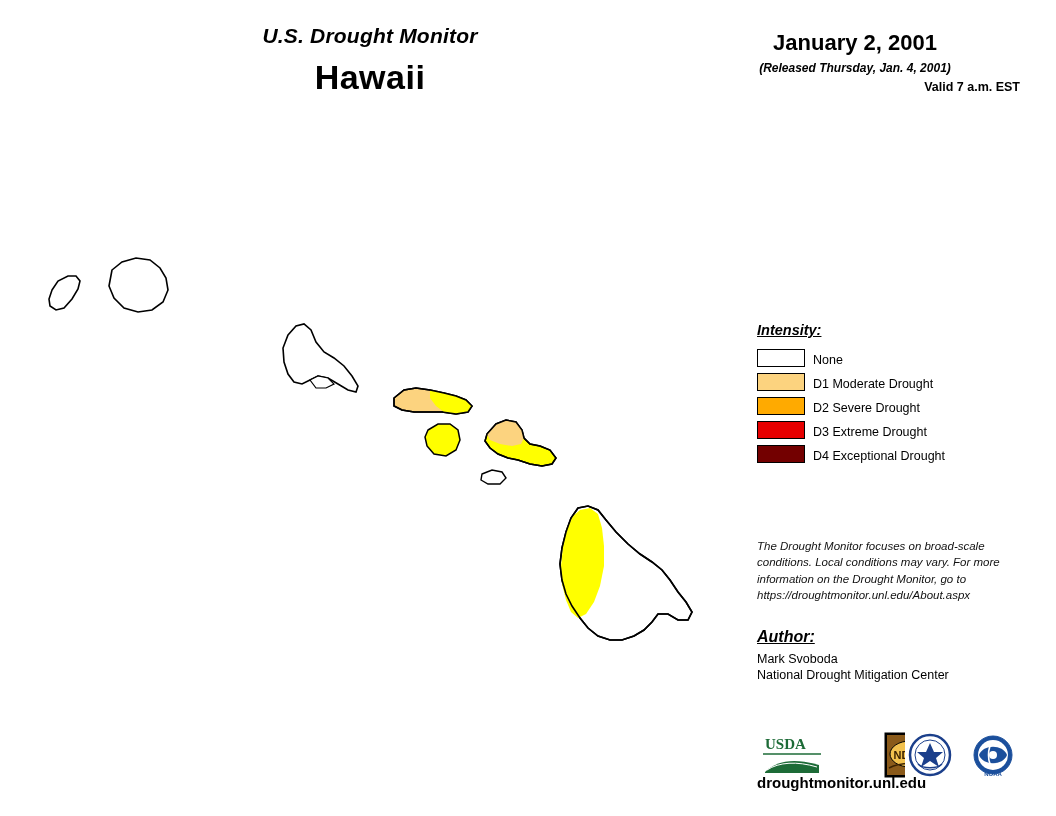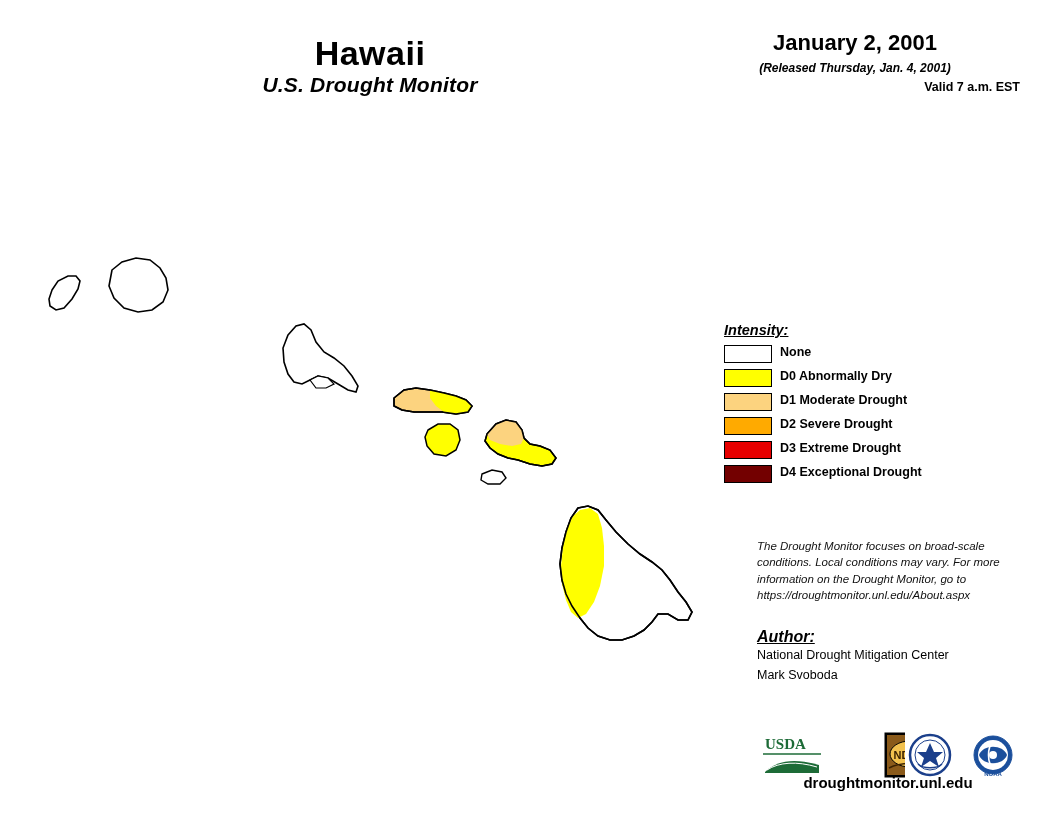--- a/index.html
+++ b/index.html
@@ -66,37 +66,36 @@
     position: absolute;
     left: 0;
     top: 150px;
     width: 740px;
     height: 580px;
   }
 
   
   #legend {
     position: absolute;
-    left: 724px;
+    left: 757px;
     top: 322px;
     width: 265px;
   }
   #legend-title {
     font-size: 14.5px;
     font-style: italic;
     font-weight: bold;
     text-decoration: underline;
     margin-bottom: 7px;
   }
   .legend-row {
     display: flex;
-    align-items: flex-start;
+    align-items: flex-end;
     height: 22px;
     margin-bottom: 2px;
-    font-weight: bold;
   }
   .swatch {
     width: 48px;
     height: 18px;
     border: 1px solid #000000;
     box-sizing: border-box;
     flex: 0 0 auto;
   }
   .legend-label {
     font-size: 12.5px;
@@ -147,31 +146,31 @@
   #logo-usda { left: 4px; width: 62px; }
   #logo-ndmc { left: 82px; margin-left: 45px; }
   #logo-usda-seal { left: 148px; }
   #logo-noaa { left: 212px; }
 
   #footer-url {
     position: absolute;
     left: 757px;
     top: 774px;
     width: 262px;
-    text-align: center;
+    text-align: left;
     font-size: 15px;
     font-weight: bold;
   }
 </style>
 </head>
 <body>
 
 <div id="title-block">
+  <div id="dm-title">U.S. Drought Monitor</div>
   <div id="region-title">Hawaii</div>
-  <div id="dm-title">U.S. Drought Monitor</div>
 </div>
 
 <div id="date-block">
   <div id="date-main">January 2, 2001</div>
   <div id="date-released">(Released Thursday, Jan. 4, 2001)</div>
   <div id="date-valid">Valid 7 a.m. EST</div>
 </div>
 
 <div id="map-area">
   <svg width="740" height="580" viewBox="0 0 740 580" xmlns="http://www.w3.org/2000/svg">
@@ -231,24 +230,20 @@
 </div>
 
 <div id="legend">
   <div id="legend-title">Intensity:</div>
 
   <div class="legend-row">
     <div class="swatch" style="background:#ffffff"></div>
     <div class="legend-label">None</div>
   </div>
 
-  <div class="legend-row">
-    <div class="swatch" style="background:#ffff00"></div>
-    <div class="legend-label">D0 Abnormally Dry</div>
-  </div>
 
   <div class="legend-row">
     <div class="swatch" style="background:#fcd37f"></div>
     <div class="legend-label">D1 Moderate Drought</div>
   </div>
 
   <div class="legend-row">
     <div class="swatch" style="background:#ffaa00"></div>
     <div class="legend-label">D2 Severe Drought</div>
   </div>
@@ -261,22 +256,22 @@
   <div class="legend-row">
     <div class="swatch" style="background:#730000"></div>
     <div class="legend-label">D4 Exceptional Drought</div>
   </div>
 </div>
 
 <div id="disclaimer">The Drought Monitor focuses on broad-scale conditions. Local conditions may vary. For more information on the Drought Monitor, go to https://droughtmonitor.unl.edu/About.aspx</div>
 
 <div id="author-block">
   <div id="author-heading">Author:</div>
+  <div class="author-line">Mark Svoboda</div>
   <div class="author-line" id="author-line-2">National Drought Mitigation Center</div>
-  <div class="author-line">Mark Svoboda</div>
 </div>
 
 <div id="logos">
 
   <div class="logo" id="logo-usda">
     <svg width="62" height="46" viewBox="0 0 62 46" xmlns="http://www.w3.org/2000/svg">
       <rect x="0" y="0" width="62" height="46" fill="#ffffff"></rect>
       <text x="4" y="17" font-family="Liberation Serif, serif" font-size="15" font-weight="bold" fill="#1d6b37">USDA</text>
       <path d="M2 22 L60 22" stroke="#1d6b37" stroke-width="1.5"></path>
       <path d="M4 40 C16 28, 34 26, 58 33 L58 41 L4 41 Z" fill="#1d6b37"></path>

